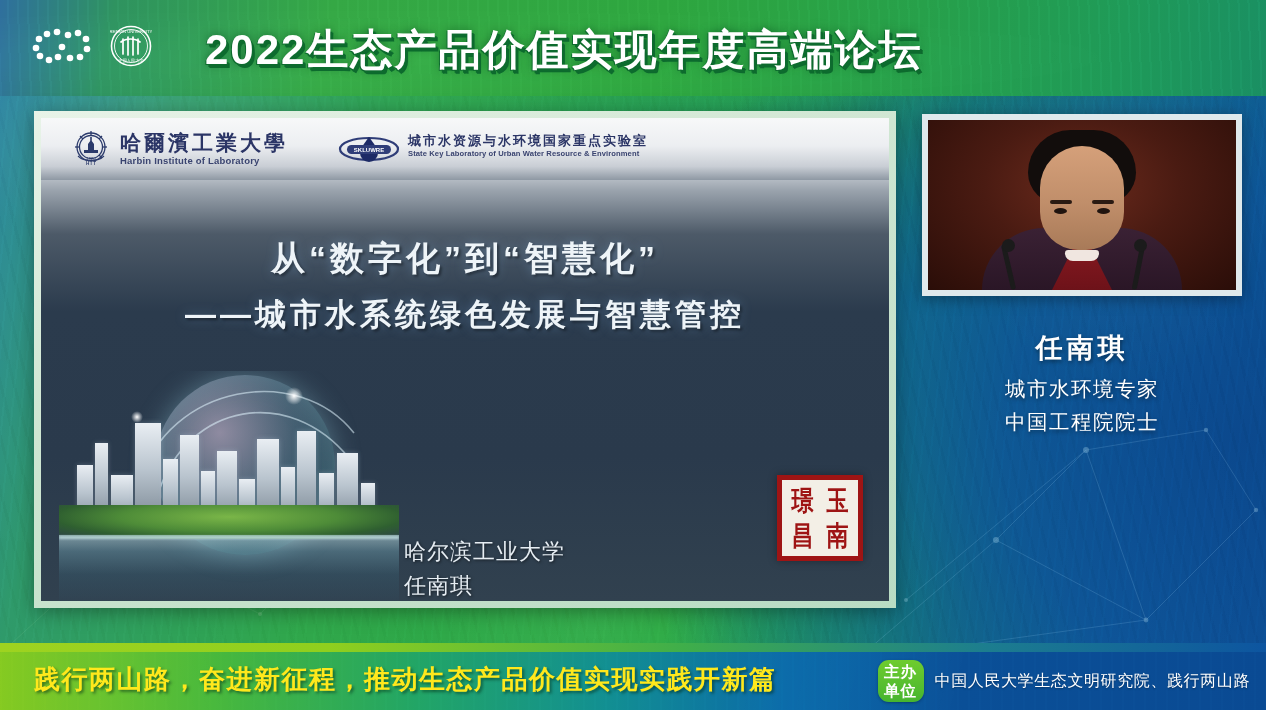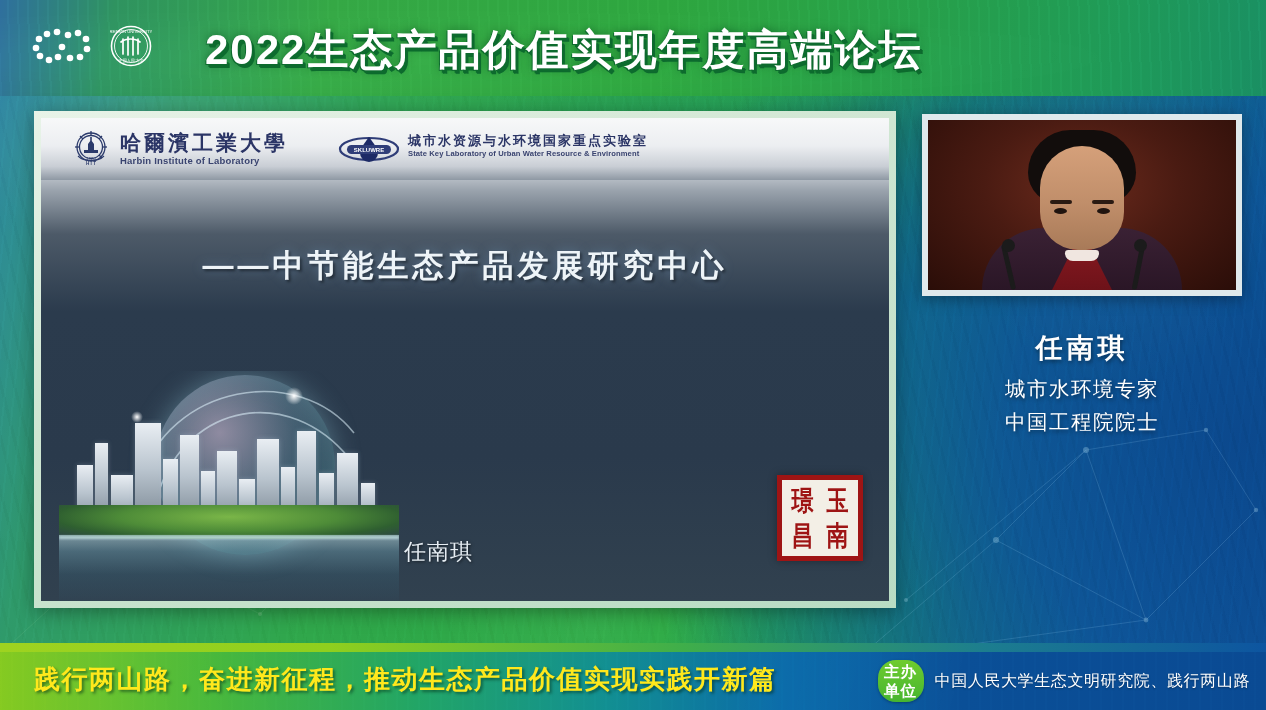--- a/index.html
+++ b/index.html
@@ -151,21 +151,21 @@
   .banner{position:absolute;left:0;bottom:0;width:1266px;height:58px;
     background:linear-gradient(92deg,#7ec71f 0%,#46b63a 17%,#22a566 33%,#128f92 48%,#0b69a8 62%,#0a4f97 76%,#0a4a93 100%);}
   .banner-tex{position:absolute;inset:0;opacity:.35;mix-blend-mode:overlay;
     background:
       linear-gradient(72deg, rgba(255,255,255,.16) 0 12%, rgba(255,255,255,0) 26%),
       linear-gradient(104deg, rgba(255,255,255,0) 58%, rgba(255,255,255,.14) 66%, rgba(255,255,255,0) 76%),
       repeating-linear-gradient(90deg, rgba(255,255,255,.05) 0 2px, rgba(255,255,255,0) 2px 11px);}
   .slogan{position:absolute;left:34px;bottom:13px;font-size:26px;font-weight:bold;color:#ffe81c;
     letter-spacing:1.5px;text-shadow:2px 2px 3px rgba(0,40,20,.55);white-space:nowrap;}
   .org{position:absolute;right:16px;bottom:8px;display:flex;align-items:center;gap:11px;}
-  .org-badge{width:46px;height:42px;border-radius:18px;
+  .org-badge{width:46px;height:42px;border-radius:11px;
     background:linear-gradient(180deg,#6fcc2e 0%,#46b52f 100%);
     display:flex;flex-direction:column;align-items:center;justify-content:center;line-height:19px;
     box-shadow:0 1px 3px rgba(0,0,0,.3);}
   .org-badge span{color:#ffffff;font-size:15.5px;font-weight:bold;letter-spacing:1px;}
   .org-lines{display:flex;flex-direction:column;line-height:22px;color:#ffffff;font-size:16px;letter-spacing:.6px;
     text-shadow:0 1px 2px rgba(0,0,0,.35);}
 </style>
 </head>
 <body>
 
@@ -273,24 +273,26 @@
             <text class="txt" x="31" y="17.6" text-anchor="middle">SKLUWRE</text>
           </svg>
           <div class="lab-names">
             <div class="lab-cn">城市水资源与水环境国家重点实验室</div>
             <div class="lab-en">State Key Laboratory of Urban Water Resource &amp; Environment</div>
           </div>
         </div>
       </div>
 
       <div class="slide-title">
-        <span class="l2">——中节能生态产品发展研究中心</span>
+        <span class="l1">从“数字化”到“智慧化”</span>
+        <span class="l2">——城市水系统绿色发展与智慧管控</span>
       </div>
 
       <div class="slide-author">
+        <div>哈尔滨工业大学</div>
         <div>任南琪</div>
 
       </div>
 
       <div class="city">
         <div class="globe"></div>
         <svg class="globe-arc" viewBox="0 0 235 130">
           <path d="M10 120 C40 20, 170 0, 225 70"></path>
           <path d="M30 128 C60 40, 160 22, 220 95"></path>
         </svg>

